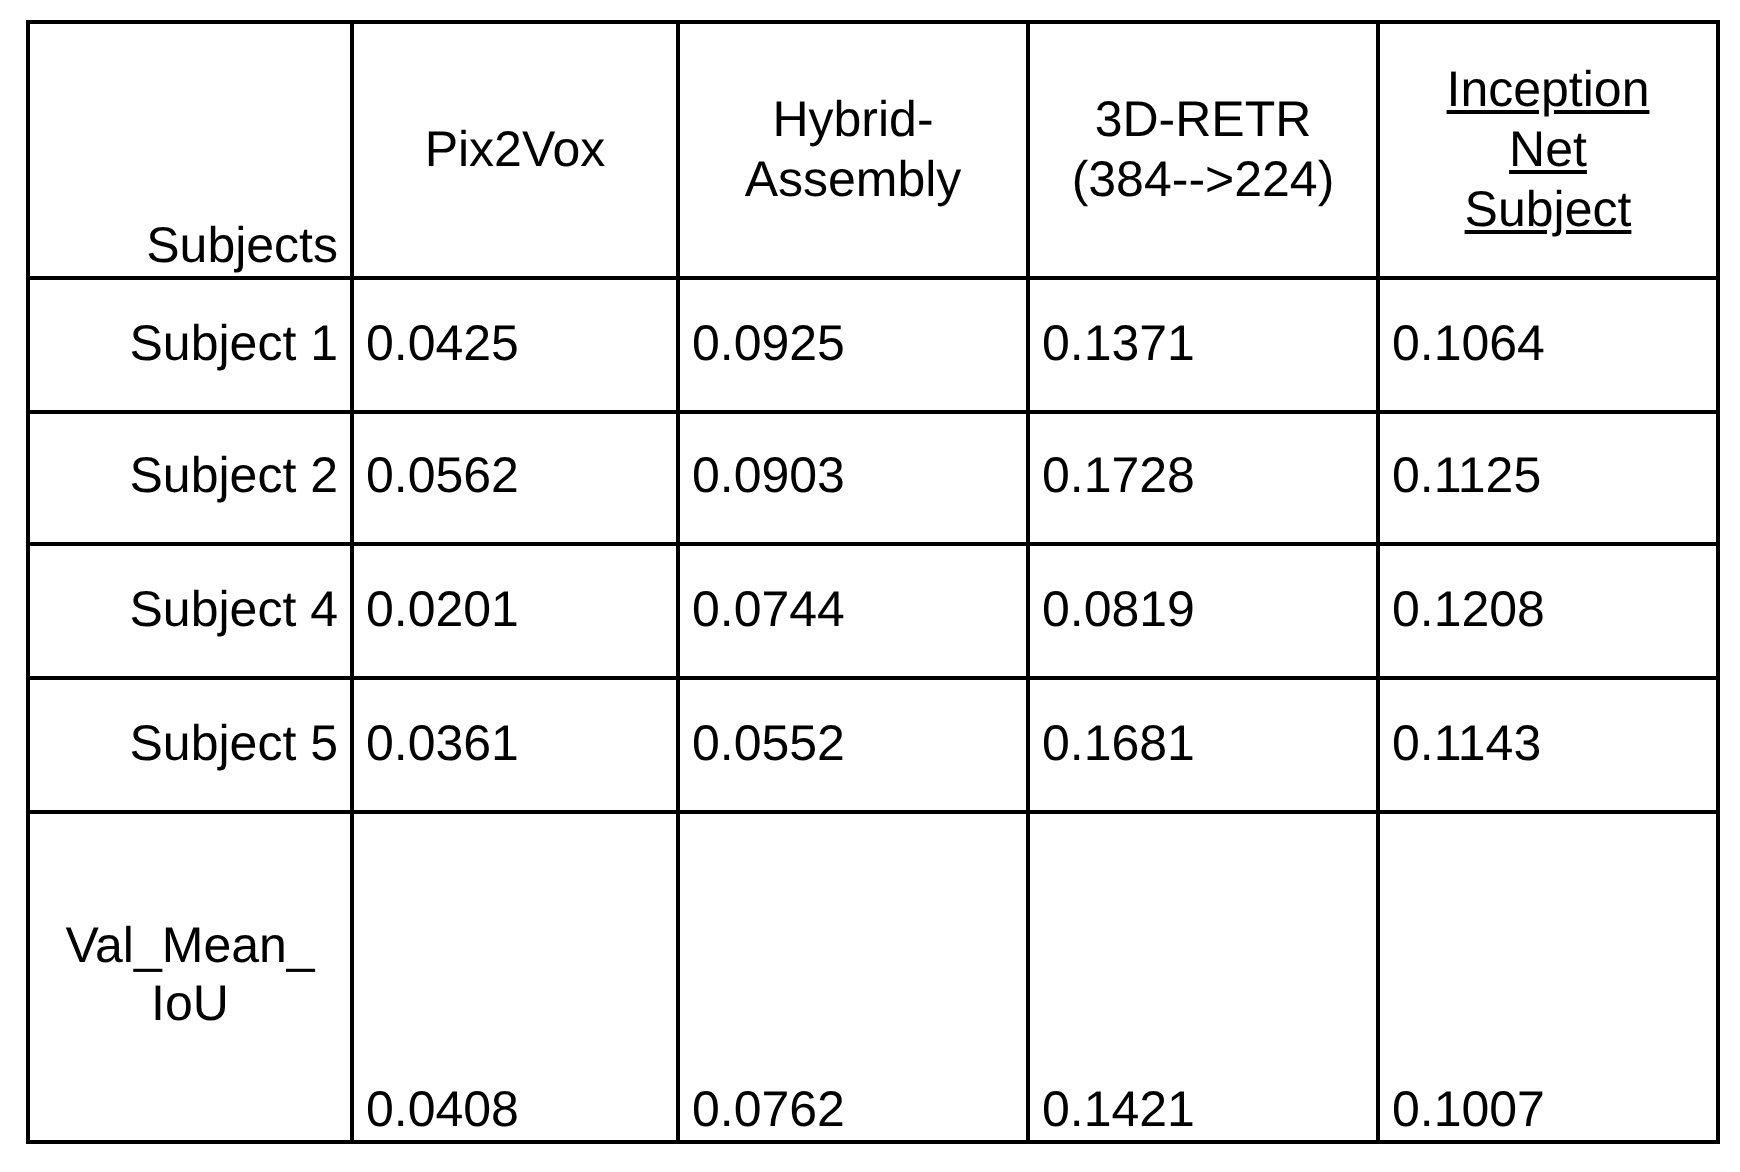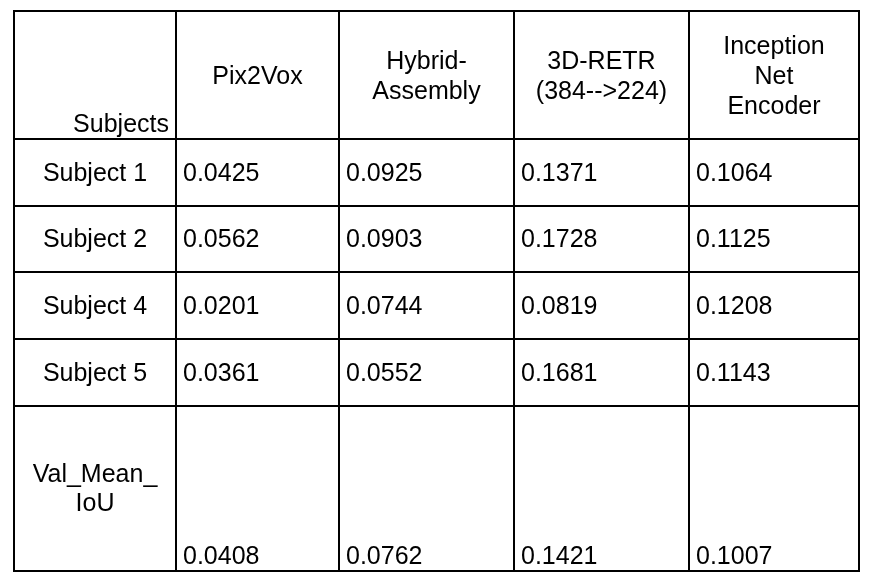--- a/index.html
+++ b/index.html
@@ -64,32 +64,33 @@
     padding-bottom: 9px;
     padding-left: 12px;
   }
   th.hdr-multiline {
     vertical-align: middle;
     margin-top: 28px;
   }
   th.hdr-incep {
     vertical-align: middle;
     line-height: 1.2;
+    text-decoration: underline;
   }
 
   
   tr.data-row { height: 54px; }
 
   td.cell {
     font-size: 25px;
     vertical-align: middle;
     white-space: nowrap;
   }
   td.cell-label {
-    text-align: center;
+    text-align: right;
     padding-left: 12px;
   }
 
   
   tr.summary-row { height: 134px; }
 
   td.summary-label {
     font-weight: bold;
     font-size: 25px;
     text-align: center;
@@ -131,21 +132,21 @@
           <span class="hdr-line">Hybrid-</span>
           <span class="hdr-line">Assembly</span>
         </th>
         <th class="hdr hdr-multiline">
           <span class="hdr-line">3D-RETR</span>
           <span class="hdr-line nowrap">(384--&gt;224)</span>
         </th>
         <th class="hdr hdr-incep">
           <span class="hdr-line">Inception</span>
           <span class="hdr-line">Net</span>
-          <span class="hdr-line">Encoder</span>
+          <span class="hdr-line">Subject</span>
         </th>
       </tr>
     </thead>
     <tbody>
 
       <tr class="data-row">
         <td class="cell cell-label">Subject 1</td>
         <td class="cell">0.0425</td>
         <td class="cell">0.0925</td>
         <td class="cell">0.1371</td>

